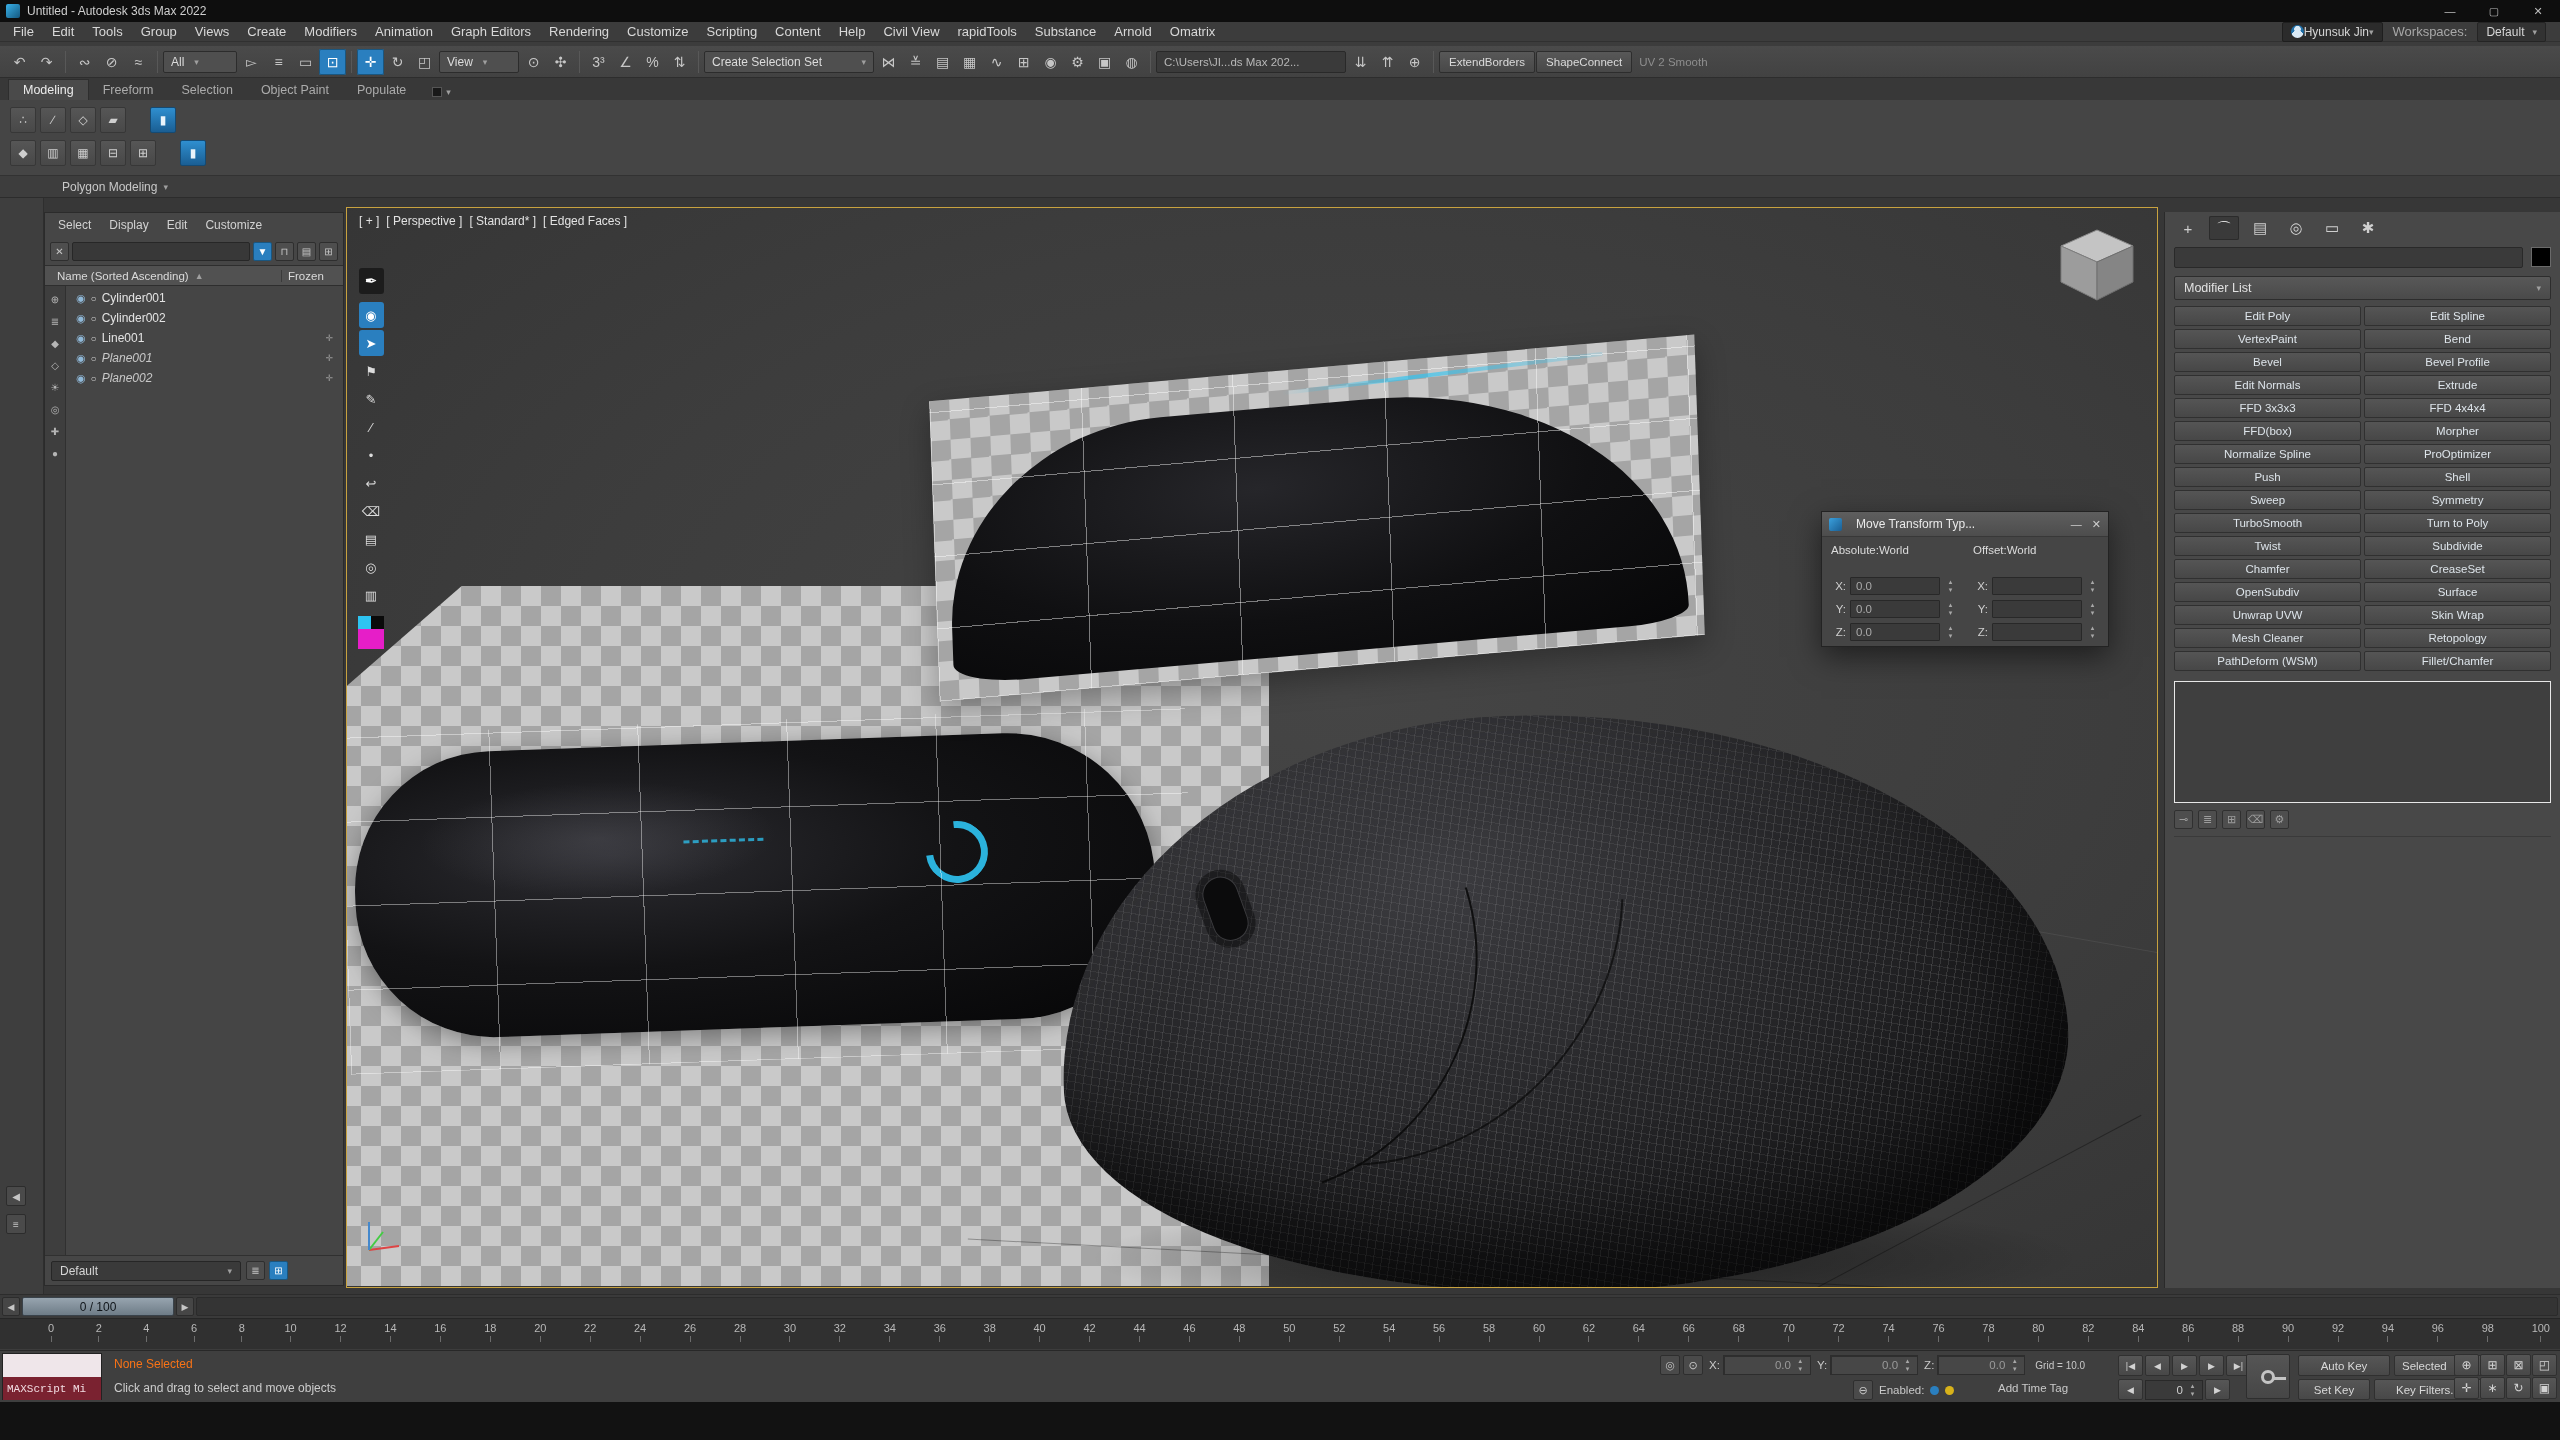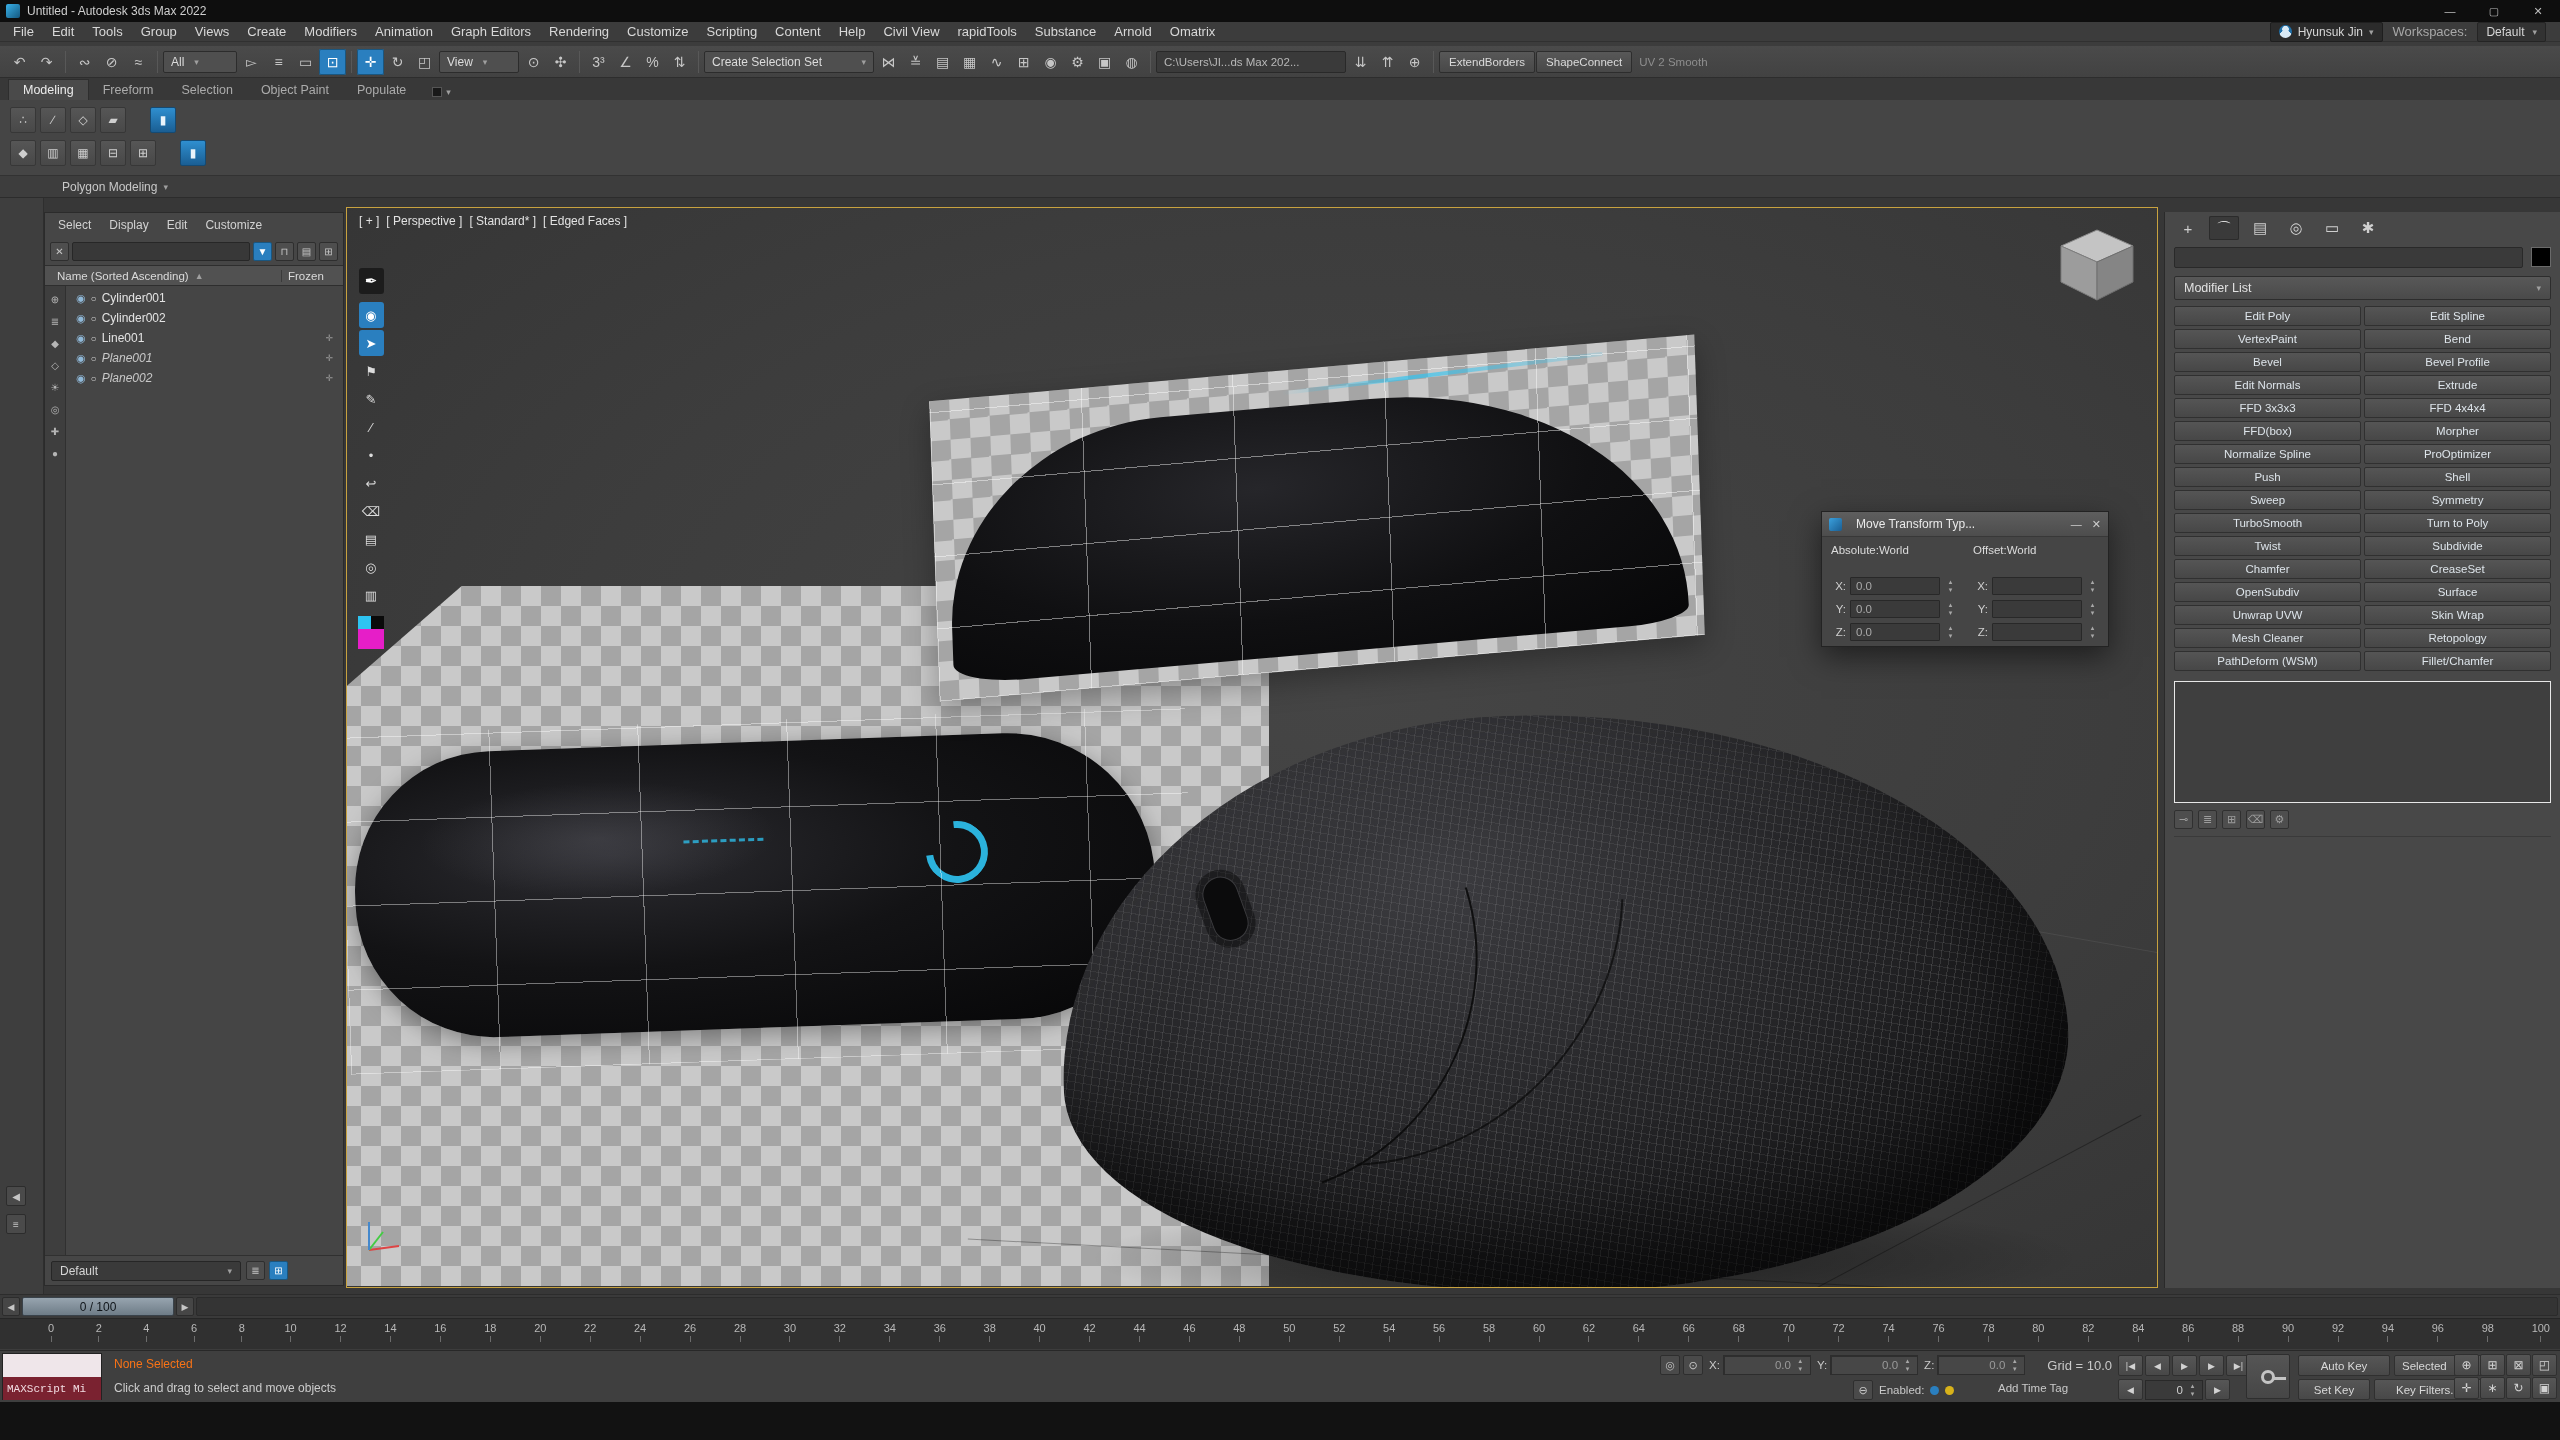--- a/index.html
+++ b/index.html
@@ -12,21 +12,21 @@
 #titlebar{position:absolute;left:0;top:0;right:0;height:22px;background:#0e0e0e;display:flex;align-items:center;padding-left:6px;gap:7px;z-index:50}
 .app-icon{width:14px;height:14px;border-radius:2px;background:linear-gradient(135deg,#39b1e8,#14577f)}
 #titlebar .title{font-size:12px;color:#cfcfcf}
 .win-controls{margin-left:auto;display:flex;height:100%}
 .win-btn{width:44px;height:100%;display:flex;align-items:center;justify-content:center;font-size:11px;color:#bdbdbd}
 
 
 #menubar{position:absolute;left:0;top:22px;right:0;height:20px;background:#3c3c3c;border-bottom:1px solid #303030;display:flex;align-items:center;padding:0 4px;z-index:49}
 .menu-item{padding:0 9px;font-size:13px;color:#d8d8d8;height:100%;display:flex;align-items:center}
 #menubar .right{margin-left:auto;display:flex;align-items:center;gap:10px;padding-right:10px}
-.user-pill{display:flex;align-items:center;gap:6px;background:#2b2b2b;border:1px solid #1e1e1e;border-radius:2px;padding:2px 8px;font-size:12px}
+.user-pill{display:flex;align-items:center;background:#2b2b2b;border:1px solid #1e1e1e;border-radius:2px;padding:2px 8px;font-size:12px}
 .user-icon{width:13px;height:13px;border-radius:50%;background:radial-gradient(circle at 50% 32%,#d9e9f5 0 3px,rgba(0,0,0,0) 3.6px),radial-gradient(circle at 50% 90%,#d9e9f5 0 6px,rgba(0,0,0,0) 6.5px),#1f6fa8}
 .ws-box{display:flex;align-items:center;gap:8px;background:#323232;border:1px solid #242424;border-radius:2px;padding:2px 8px;font-size:12px}
 .caret{font-size:9px;color:#9f9f9f}
 .dim{color:#a8a8a8}
 
 
 #toolbar{position:absolute;left:0;top:46px;right:0;height:32px;background:linear-gradient(#4a4a4a,#424242);border-bottom:1px solid #2d2d2d;display:flex;align-items:center;padding:0 6px;gap:1px;z-index:48}
 .tb-icon{width:27px;height:26px;font-size:14px;border-radius:2px}
 .tb-icon.active{background:var(--highlight-blue,#2a7fbf);color:#fff;box-shadow:inset 0 0 0 1px #1a567f}
 .sep{width:1px;height:22px;background:#2e2e2e;border-right:1px solid #585858;margin:0 4px}
@@ -160,21 +160,21 @@
 #status{position:absolute;left:0;top:1350px;right:0;height:52px;background:#3f3f3f;border-top:1px solid #282828;font-size:12px}
 .mxs{position:absolute;left:2px;top:2px;width:100px;height:47px;border:1px solid #222}
 .mxs-top{height:23px;background:#efe6ea}
 .mxs-bottom{height:23px;background:var(--maxscript-red,#7a2230);color:#f2dde2;font-family:"Liberation Mono",monospace;font-size:11px;display:flex;align-items:center;padding:0 4px;white-space:nowrap;overflow:hidden}
 .sel-status{position:absolute;left:114px;top:6px;color:#f97316}
 .prompt{position:absolute;left:114px;top:30px;color:#cccccc}
 .st-cluster{position:absolute;display:flex;align-items:center;gap:6px}
 .st-icon{width:20px;height:20px;background:#4a4a4a;border:1px solid #2e2e2e;border-radius:2px;font-size:11px}
 .coord-label{color:#c9c9c9;font-size:11.5px}
 .coord-field{width:88px;height:20px;background:#474747;border:1px solid #2d2d2d;box-shadow:inset 1px 1px 0 rgba(0,0,0,.35);display:flex;align-items:center;justify-content:flex-end;padding:0 3px;color:#9a9a9a;font-size:11.5px;gap:3px}
-.grid-label{color:#c9c9c9;font-size:13px;margin-left:16px}
+.grid-label{color:#c9c9c9;font-size:10px;margin-left:4px}
 .dot{width:9px;height:9px;border-radius:50%}
 .pb-btn{width:25px;height:21px;background:linear-gradient(#565656,#484848);border:1px solid #303030;border-radius:2px;font-size:9px;color:#d2d2d2}
 .frame-field{width:58px;height:20px;background:#3a3a3a;border:1px solid #292929;display:flex;align-items:center;justify-content:flex-end;gap:3px;padding:0 3px;color:#cfcfcf;font-size:11.5px}
 .bigkey{position:absolute;left:2246px;top:3px;width:44px;height:45px;background:linear-gradient(#555,#464646);border:1px solid #2e2e2e;border-radius:2px;display:flex;align-items:center;justify-content:center}
 .key-shape{width:14px;height:14px;border:3px solid #c4c4c4;border-radius:50%;position:relative}
 .key-shape::after{content:"";position:absolute;left:10px;top:4px;width:12px;height:3px;background:#c4c4c4}
 .st-btn{height:21px;background:linear-gradient(#565656,#484848);border:1px solid #303030;border-radius:2px;font-size:11.5px;color:#d8d8d8;display:flex;align-items:center;justify-content:center}
 .st-dd{height:21px;background:linear-gradient(#565656,#484848);border:1px solid #303030;border-radius:2px;font-size:11.5px;color:#d8d8d8;display:flex;align-items:center;padding:0 7px;gap:10px}
 .nav-grid{position:absolute;left:2454px;top:3px;display:grid;grid-template-columns:repeat(4,25px);grid-auto-rows:22px;gap:1px}
 .nav-btn{background:linear-gradient(#565656,#484848);border:1px solid #303030;border-radius:2px;font-size:12px;color:#d2d2d2;display:flex;align-items:center;justify-content:center}

